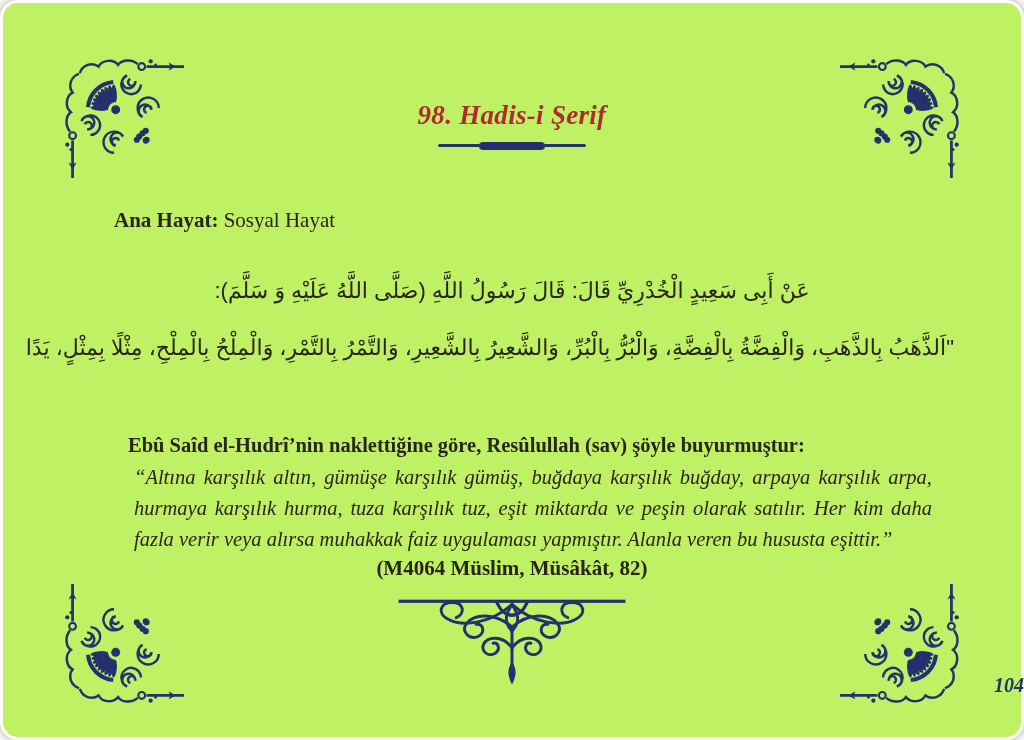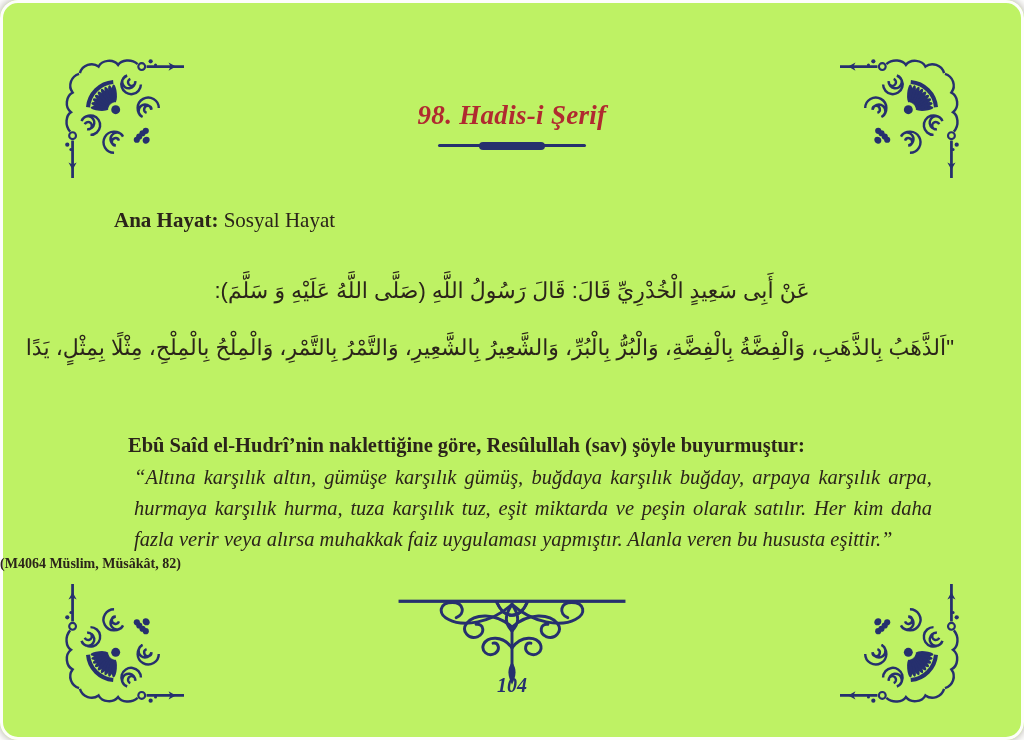--- a/index.html
+++ b/index.html
@@ -59,30 +59,30 @@
     position:absolute;left:128px;right:92px;top:434px;
     font-size:20.5px;font-weight:bold;color:#2b241a;
   }
   .translation{
     position:absolute;left:114px;right:92px;top:462px;
     font-size:20.5px;font-style:italic;color:#2b241a;
     line-height:31px;text-align:justify;margin-left:20px;
   }
   .citation{
     position:absolute;left:0;right:0;top:556px;
-    font-size:14px;font-weight:bold;color:#2b241a;
+    text-align:center;font-size:21px;font-weight:bold;color:#2b241a;
   }
   .flourish{
     position:absolute;left:50%;top:594px;transform:translateX(-50%);
     width:236px;height:104px;color:#26306e;
   }
   .flourish svg{width:100%;height:100%;display:block;}
   .pageno{
     position:absolute;left:0;right:0;top:674px;
-    text-align:center;
+    text-align:right;
     font-size:20px;font-weight:bold;font-style:italic;color:#26306e;
   }
   .defs-hidden{position:absolute;width:0;height:0;overflow:hidden;}
 </style>
 </head>
 <body>
 
 <svg class="defs-hidden" xmlns="http://www.w3.org/2000/svg" aria-hidden="true">
   <defs>
     <symbol id="corner" viewBox="0 0 150 150">

